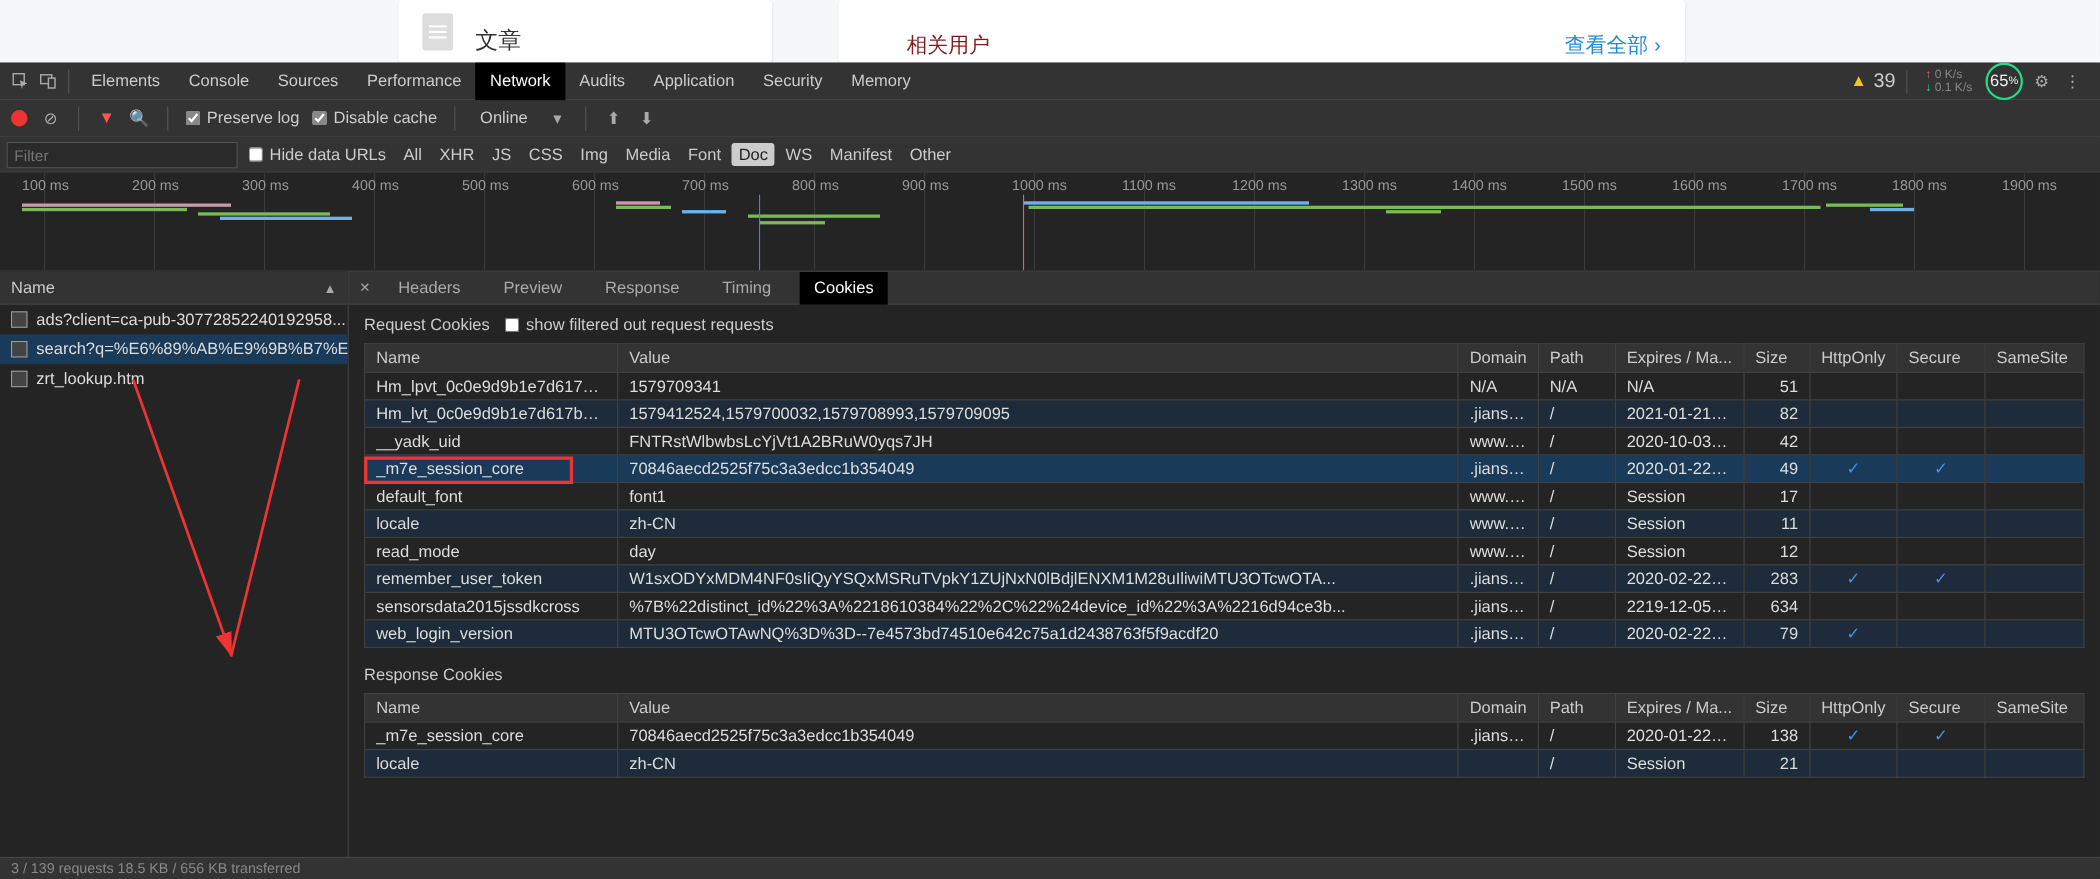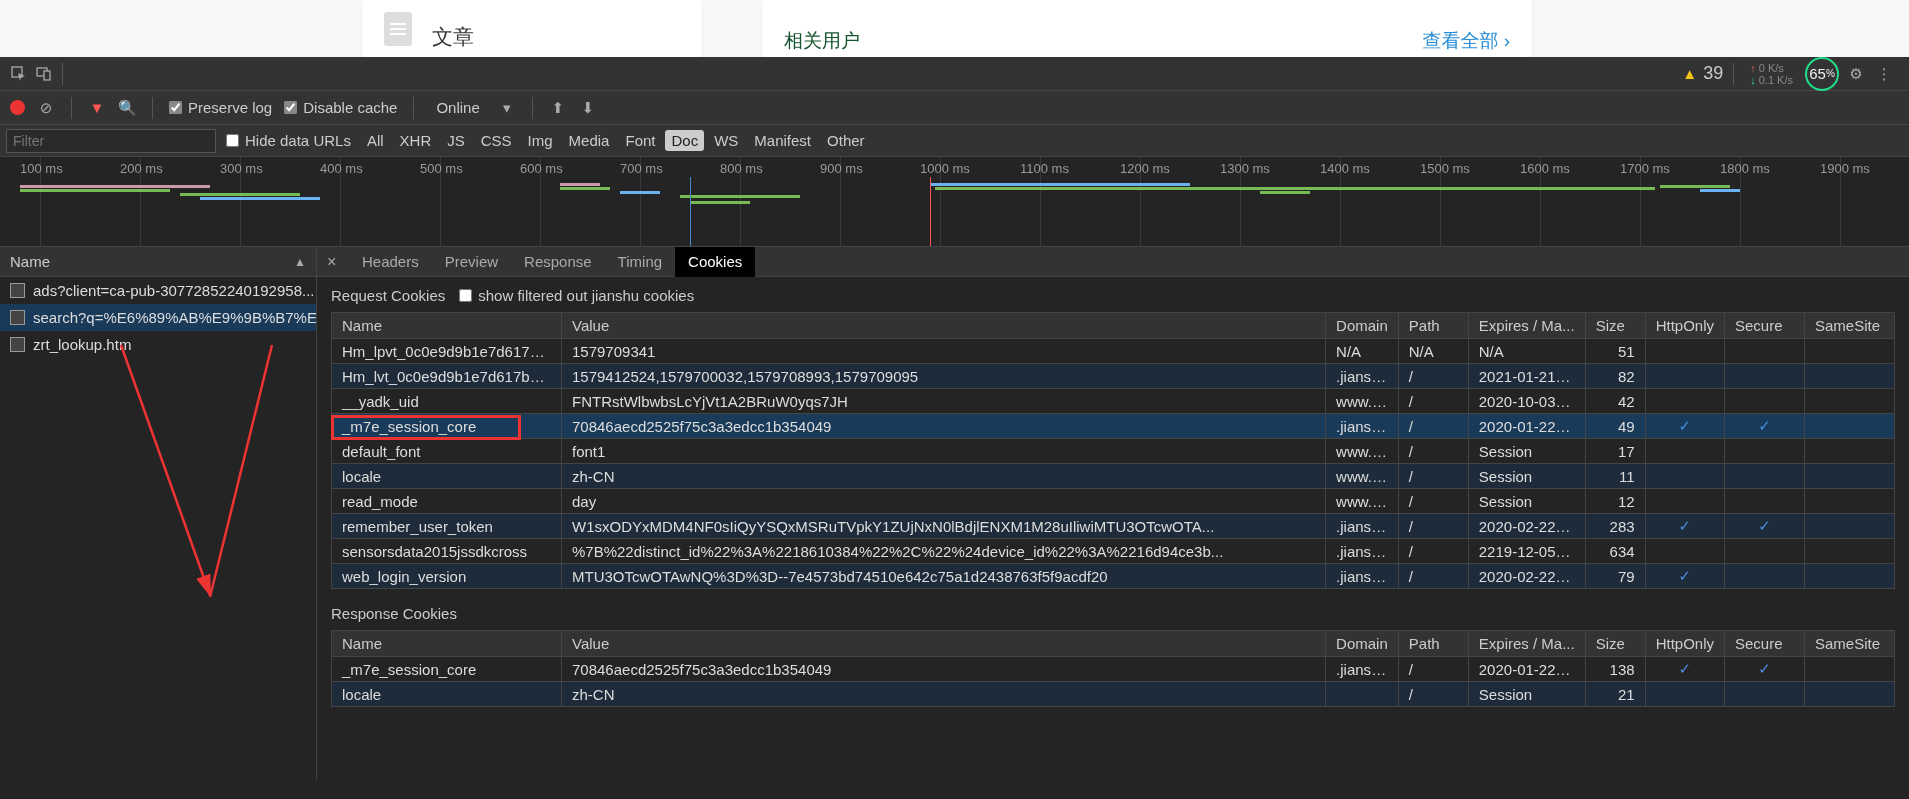--- a/index.html
+++ b/index.html
@@ -4,21 +4,21 @@
 <style>
 * { margin: 0; padding: 0; box-sizing: border-box; font-family: "Segoe UI", Arial, sans-serif; }
 body { background: #fff; width: 1909px; height: 799px; overflow: hidden; position: relative; }
 
 .page-bg { position: absolute; top: 0; left: 0; right: 0; height: 57px; background: #f5f7f9; }
 .card1 { position: absolute; left: 362px; top: 0; width: 340px; height: 57px; background: #fff; border-radius: 4px; box-shadow: 0 1px 2px rgba(0,0,0,.08); display: flex; align-items: center; padding-left: 22px; gap: 20px; }
 .doc-ico { width: 28px; height: 34px; background: #ddd; border-radius: 3px; display: flex; flex-direction: column; justify-content: center; padding: 6px; gap: 3px; }
 .doc-ico span { height: 2px; background: #fff; }
 .card1-t { font-size: 21px; color: #333; margin-top: 16px; }
 .card2 { position: absolute; left: 762px; top: 0; width: 770px; height: 57px; background: #fff; border-radius: 4px; box-shadow: 0 1px 2px rgba(0,0,0,.08); padding: 28px 22px 0; display: flex; justify-content: space-between; font-size: 19px; }
-.card2-l { color: #14532d; } .card2-r { color: #268bd2; }
+.card2-l { color: #7f1d1d; margin-left: 40px; } .card2-r { color: #268bd2; }
 
 .dt { position: absolute; top: 57px; left: 0; right: 0; bottom: 0; background: #242424; color: #ccc; font-size: 15px; }
 .tabbar { height: 34px; background: #333; display: flex; align-items: center; border-bottom: 1px solid #444; padding: 0 8px; gap: 3px; }
 .tabbar .ico { width: 22px; height: 22px; display: flex; align-items: center; justify-content: center; color: #aaa; }
 .sep { width: 1px; height: 22px; background: #555; margin: 0 4px; }
 .mtab { padding: 0 13px; height: 34px; line-height: 34px; font-size: 15px; color: #ccc; cursor: pointer; }
 .mtab.active { background: #000; color: #fff; }
 .rt { margin-left: auto; display: flex; align-items: center; gap: 6px; padding-right: 6px; }
 .warn-ico { color: #f5c518; } .warn-n { color: #ccc; font-size: 18px; }
 .spd { display: flex; flex-direction: column; font-size: 11px; color: #888; line-height: 12px; padding: 0 6px; }
@@ -104,20 +104,31 @@
           <path d="M7 7 L14 10 L10 11 L9 15 Z" fill="#aaa"></path>
         </svg>
       </div>
     <div class="ico">
         <svg width="16" height="16" viewBox="0 0 16 16">
           <rect x="1" y="2" width="10" height="8" fill="none" stroke="#aaa" stroke-width="1.3"></rect>
           <rect x="8" y="5" width="6" height="9" fill="#333" stroke="#aaa" stroke-width="1.3"></rect>
         </svg>
       </div>
     <div class="sep"></div>
+    <div id="mtabs" style="display: flex;">
+        <div class="mtab">Elements</div>
+        <div class="mtab">Console</div>
+        <div class="mtab">Sources</div>
+        <div class="mtab">Performance</div>
+        <div class="mtab active">Network</div>
+        <div class="mtab">Audits</div>
+        <div class="mtab">Application</div>
+        <div class="mtab">Security</div>
+        <div class="mtab">Memory</div>
+      </div>
     <div class="rt">
       <span class="warn-ico">▲</span>
       <span class="warn-n">39</span>
       <div class="sep"></div>
       <div class="spd">
         <span><b>↑</b> <span>0 K/s</span></span>
         <span><b>↓</b> <span>0.1 K/s</span></span>
       </div>
       <div class="fps">
           <span>65</span>
@@ -247,35 +258,35 @@
           <div class="lrow">
             <div class="fico"></div>
             <span>zrt_lookup.htm</span>
           </div>
         </div>
     </div>
 
     <div class="right">
       <div class="dtabs">
         <div class="dx">×</div>
-        <div id="dtabs" style="display:flex;">
+        <div id="dtabs" style="display:flex;gap:13px;">
             <div class="dtab">Headers</div>
             <div class="dtab">Preview</div>
             <div class="dtab">Response</div>
             <div class="dtab">Timing</div>
             <div class="dtab active">Cookies</div>
           </div>
       </div>
 
       <div class="sec">
         <div class="sec-h">
           <b>Request Cookies</b>
           <label class="sf">
               <input type="checkbox" style="">
-              <span>show filtered out jianshu cookies</span>
+              <span>show filtered out request requests</span>
             </label>
         </div>
         <table>
           <colgroup>
               <col style="width:230px">
               <col>
               <col style="width:70px">
               <col style="width:70px">
               <col style="width:90px">
               <col style="width:60px">
@@ -462,20 +473,21 @@
                 <td class="ctr"></td>
                 <td class="ctr"></td>
                 <td class="ctr"></td>
               </tr>
             </tbody>
         </table>
       </div>
     </div>
   </div>
 
+  <div class="status">3 / 139 requests   18.5 KB / 656 KB transferred</div>
 </div>
 
 <div class="redbox" id="redbox" style="left: 331px; top: 415px; width: 190px; height: 25px;"></div>
 <svg class="redarrow" style="left:0;top:0;width:1909px;height:799px;position:absolute;">
   <defs>
       <marker id="ah" markerWidth="10" markerHeight="10" refX="8" refY="3" orient="auto">
         <path d="M0,0 L0,6 L9,3 z" fill="#e33"></path>
       </marker>
     </defs>
   <line x1="121" y1="345" x2="210" y2="595" stroke="#e33" stroke-width="2.5" marker-end="url(#ah)"></line>

